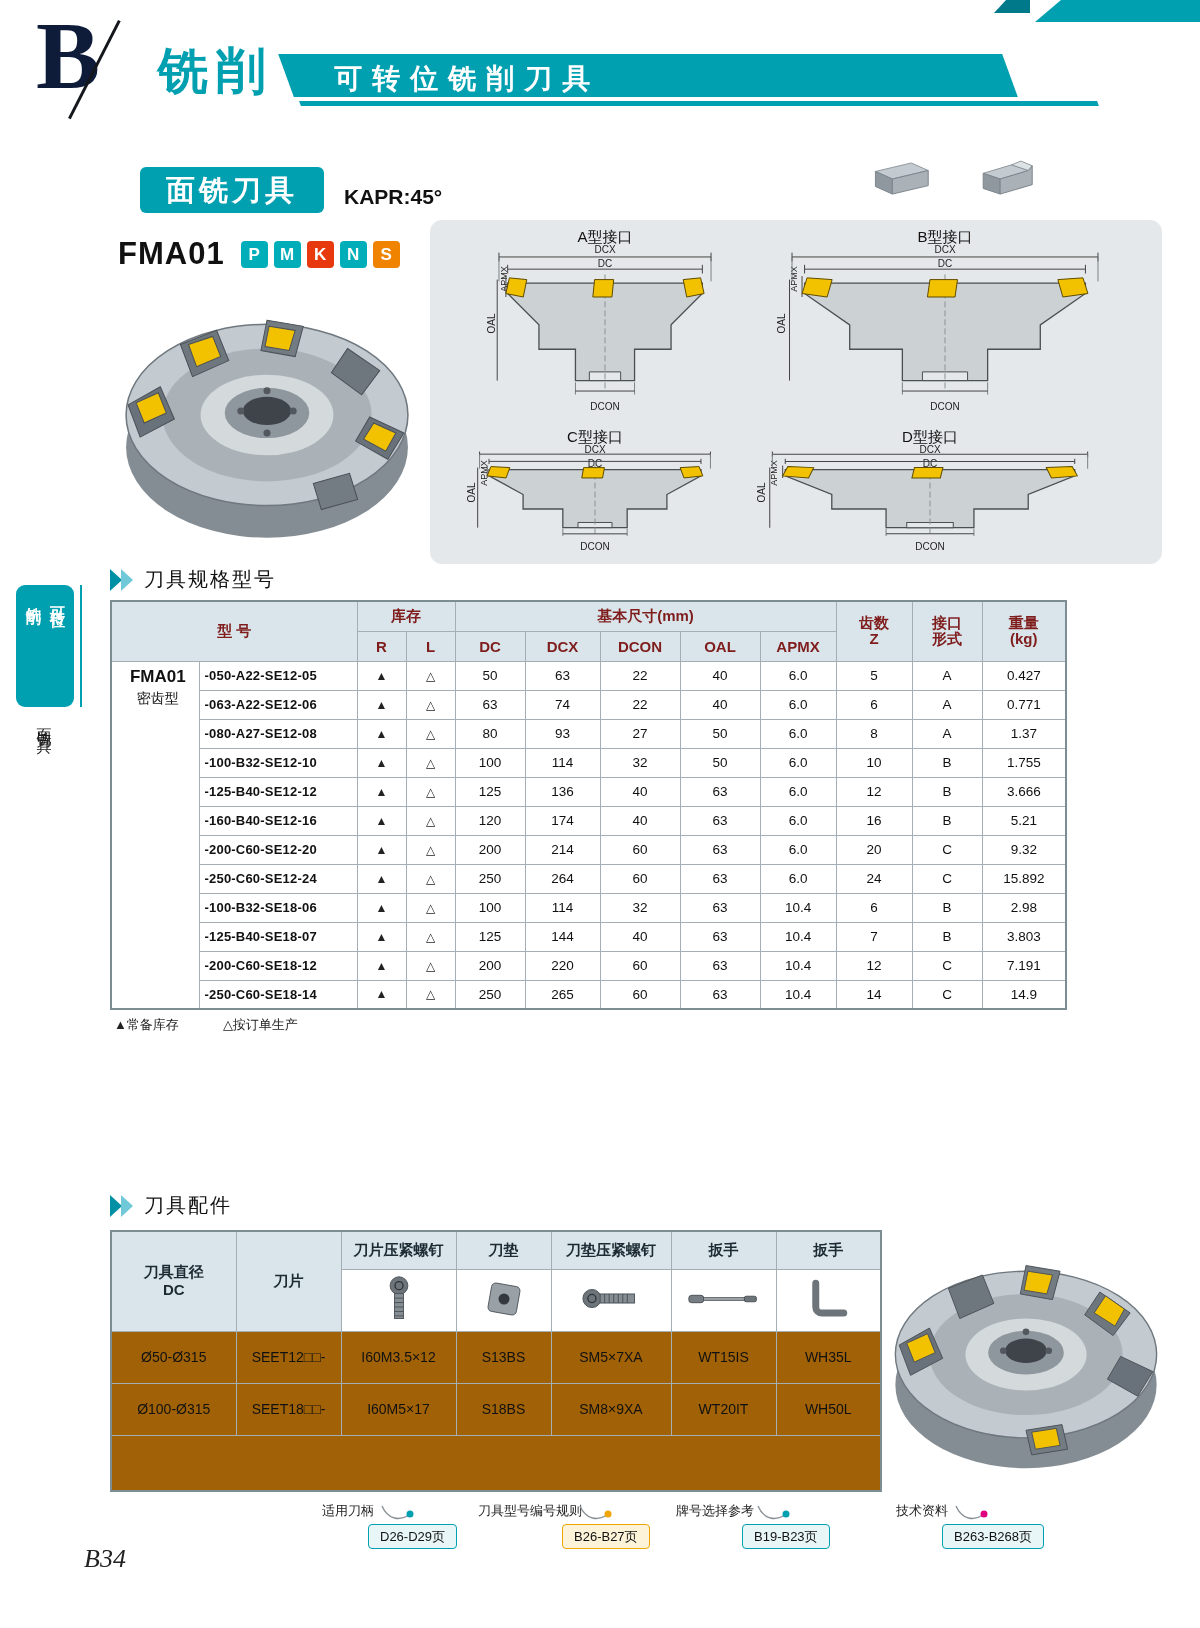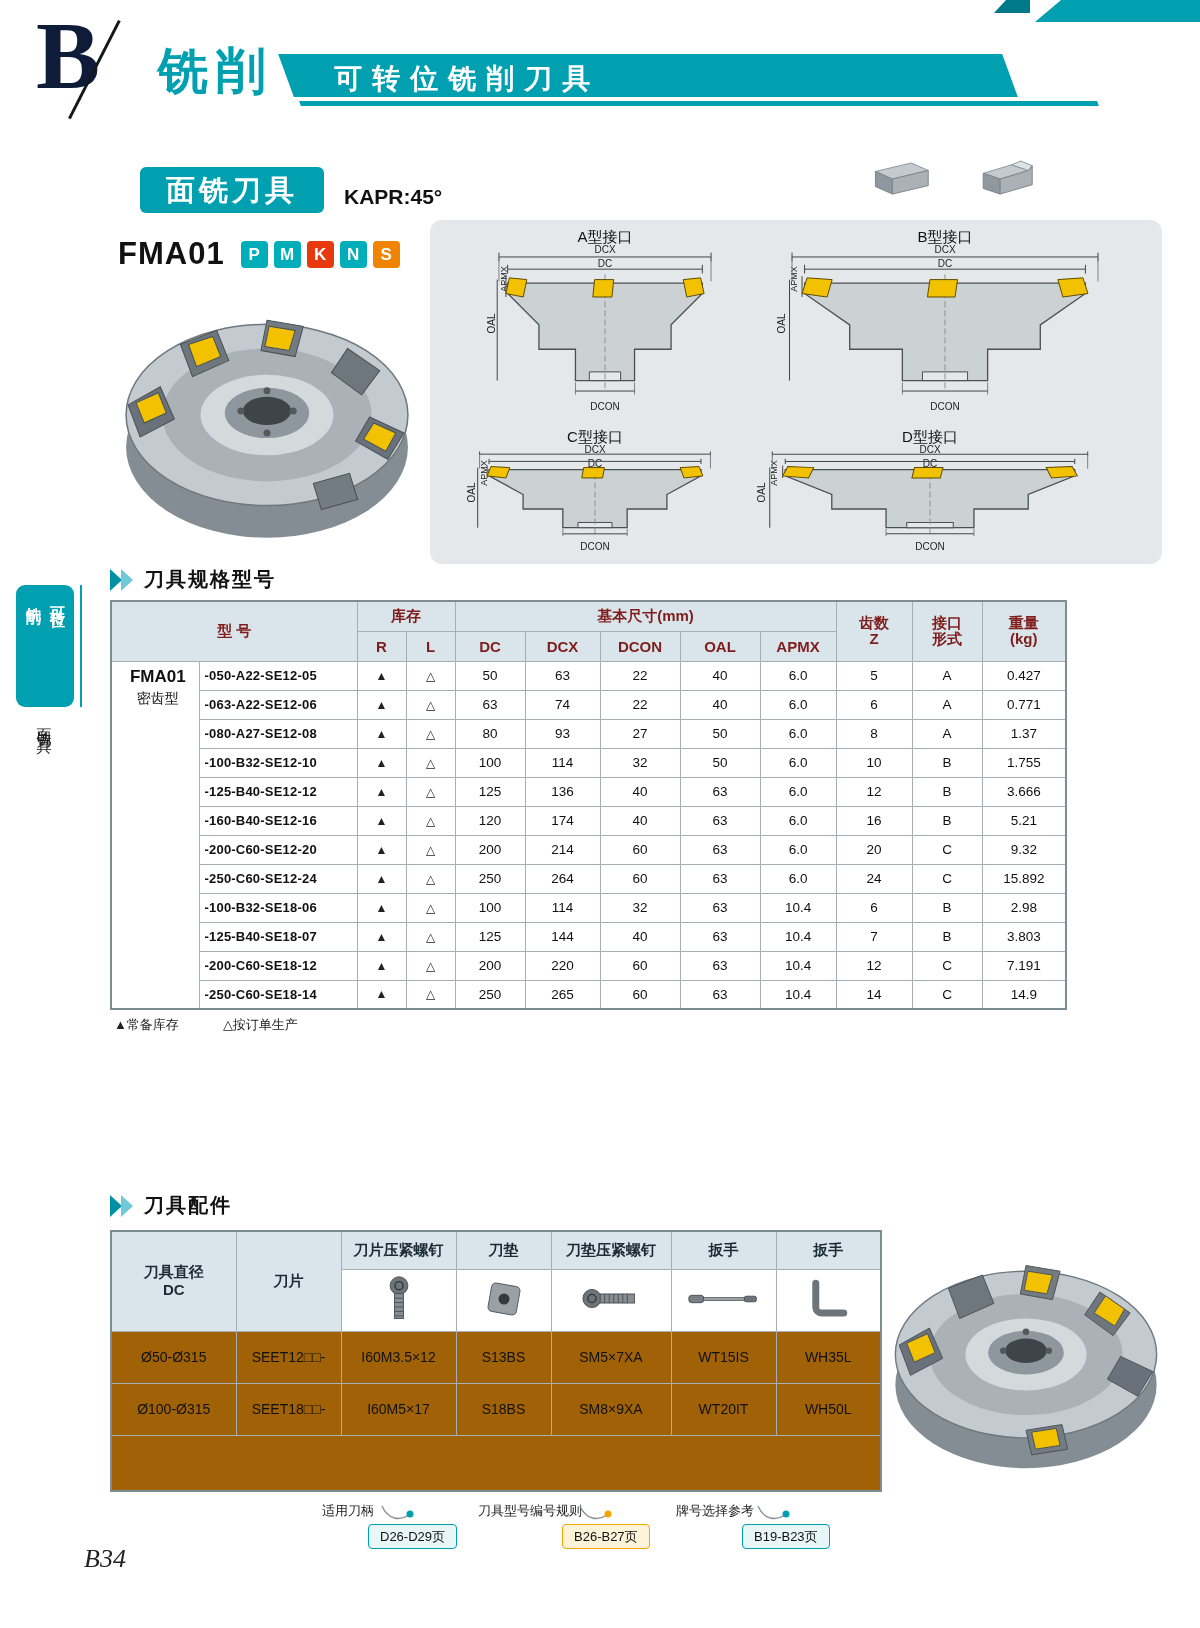--- a/index.html
+++ b/index.html
@@ -60,21 +60,21 @@
   .d-dcx { top:-6px; left:0; right:0; text-align:center; }
   .d-dcx span, .d-dc span { background:#e5e8ea; padding:0 3px; }
   .d-dc  { top:8px; left:0; right:0; text-align:center; }
   .d-apmx{ left:-4px; top:24px; transform:rotate(-90deg); font-size:9px; }
   .d-oal { left:-14px; top:46%; transform:rotate(-90deg); }
   .d-dcon{ bottom:-14px; left:0; right:0; text-align:center; }
   .d-dcx, .d-dc, .d-dcon { position:absolute; font-size:10px; color:#222; }
 
   
   .sec-head { position:absolute; left:110px; display:flex; align-items:center; gap:8px; }
-  .sec-title { font-size:20px; font-weight:bold; letter-spacing:2px;text-align:center; }
+  .sec-title { font-size:20px; font-weight:normal; letter-spacing:2px;text-align:center; }
 
   
   table { border-collapse:collapse; table-layout:fixed; }
   .spec-table { position:absolute; left:110px; top:600px; width:955px; font-size:14px; border:2px solid #7d8d94; }
   .spec-table th, .spec-table td { border:1px solid #a3afb5; }
   .spec-table thead th { background:#d9e5ea; font-weight:bold; font-size:15px; height:30px; text-align:center; color:#7f1d1d; }
   .spec-table thead th div { line-height:1.1; }
   .spec-table tbody td { height:29px; text-align:center; background:#fff; font-size:13.5px; }
   .spec-table td.c-model { text-align:left; font-weight:bold; font-size:13px; padding-left:5px; letter-spacing:0.2px; }
   .spec-table td.c-tri { font-size:12px; color:#222; }
@@ -673,15 +673,23 @@
     <span class="f-box orange" style="left:84px">B26-B27页</span>
   </div>
   <div class="f-group" style="left:676px;top:1502px;">
     <span class="f-label">牌号选择参考</span>
     <svg class="f-arrow" style="left:80px" viewBox="0 0 34 22" width="34" height="22">
       <path d="M2,3 C8,17 20,18 29,12" fill="none" stroke="#8a9298" stroke-width="1.4"></path>
         <circle cx="30" cy="11" r="3.5" fill="#00a0b0"></circle>
     </svg>
     <span class="f-box" style="left:66px">B19-B23页</span>
   </div>
+  <div class="f-group" style="left:896px;top:1502px;">
+    <span class="f-label">技术资料</span>
+    <svg class="f-arrow" viewBox="0 0 34 22" width="34" height="22">
+      <path d="M2,3 C8,17 20,18 29,12" fill="none" stroke="#8a9298" stroke-width="1.4"></path>
+        <circle cx="30" cy="11" r="3.5" fill="#e0007f"></circle>
+    </svg>
+    <span class="f-box">B263-B268页</span>
+  </div>
 
   <div class="page-num">B34</div>
 </div>
 
 </body></html>

